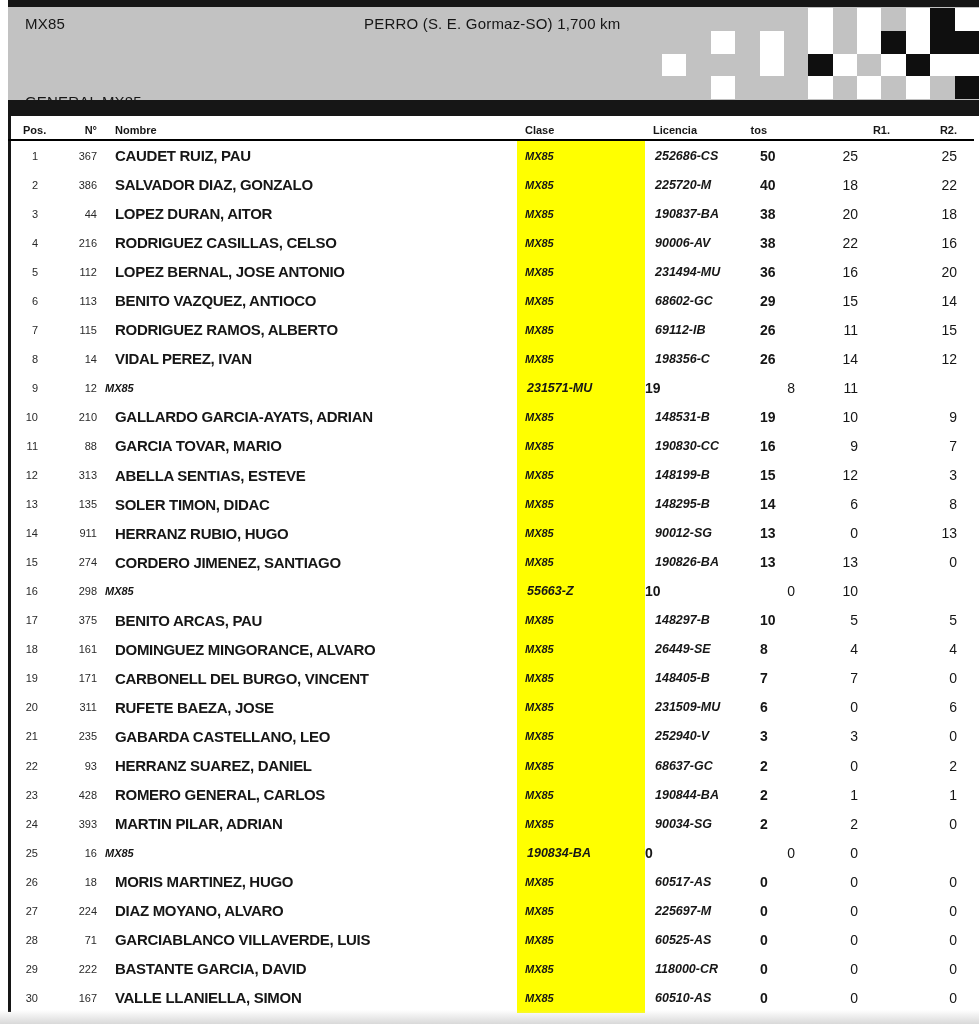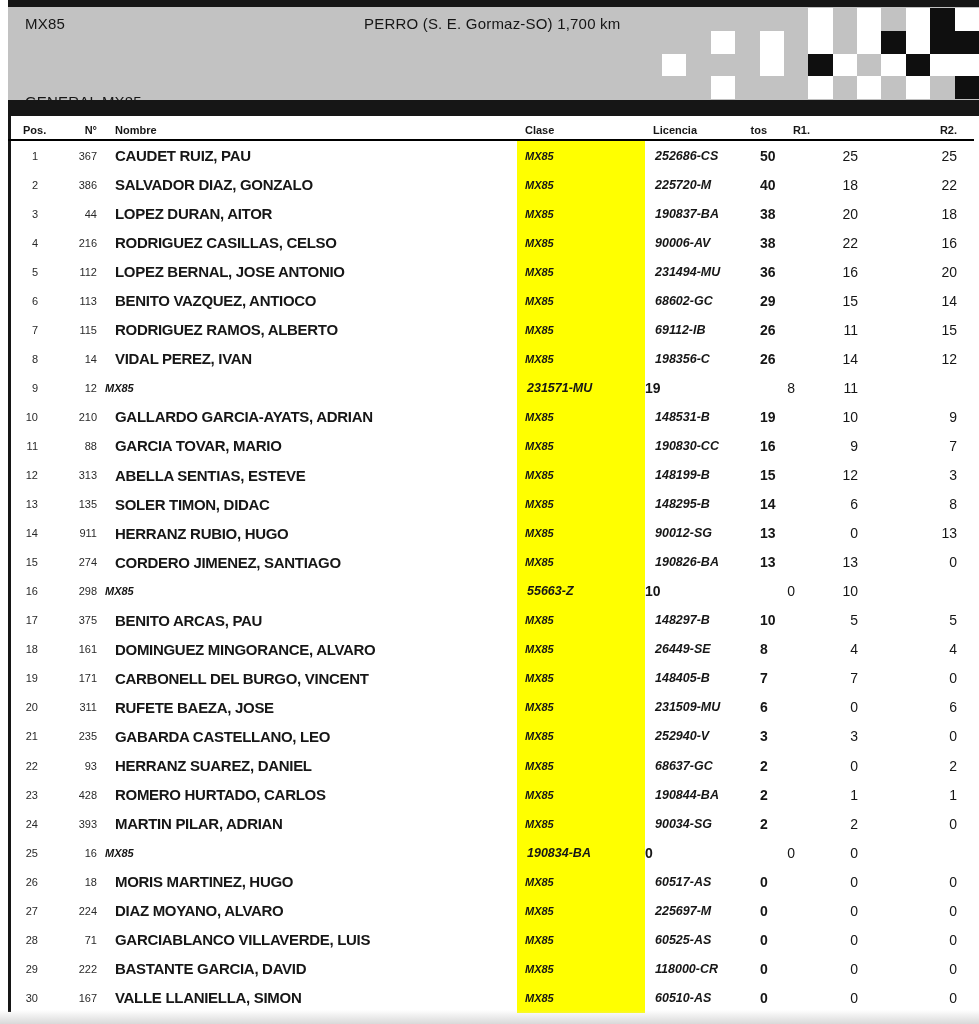--- a/index.html
+++ b/index.html
@@ -113,21 +113,21 @@
 </div>
 
 <div class="abs sep-bar"></div>
 
 <div class="th" style="left:23px">Pos.</div>
 <div class="th r" style="left:55px">N°</div>
 <div class="th" style="left:115px">Nombre</div>
 <div class="th" style="left:525px">Clase</div>
 <div class="th" style="left:653px">Licencia</div>
 <div class="th r" style="left:725px">tos</div>
-<div class="th r" style="left:768px">R1.</div>
+<div class="th r" style="left:848px">R1.</div>
 <div class="th r" style="left:915px">R2.</div>
 <div class="abs header-rule"></div>
 
 <div class="abs yellow-strip"></div>
 
 <div class="abs rows">
   <div class="row">
     <span class="c pos">1</span>
     <span class="c num">367</span>
     <span class="c name">CAUDET RUIZ, PAU</span>
@@ -363,21 +363,21 @@
     <span class="c clase">MX85</span>
     <span class="c lic">68637-GC</span>
     <span class="c pts">2</span>
     <span class="c r1">0</span>
     <span class="c r2">2</span>
   </div>
 
   <div class="row">
     <span class="c pos">23</span>
     <span class="c num">428</span>
-    <span class="c name">ROMERO HURTADO, CARLOS</span>
+    <span class="c name">ROMERO GENERAL, CARLOS</span>
     <span class="c clase">MX85</span>
     <span class="c lic">190844-BA</span>
     <span class="c pts">2</span>
     <span class="c r1">1</span>
     <span class="c r2">1</span>
   </div>
 
   <div class="row">
     <span class="c pos">24</span>
     <span class="c num">393</span>

